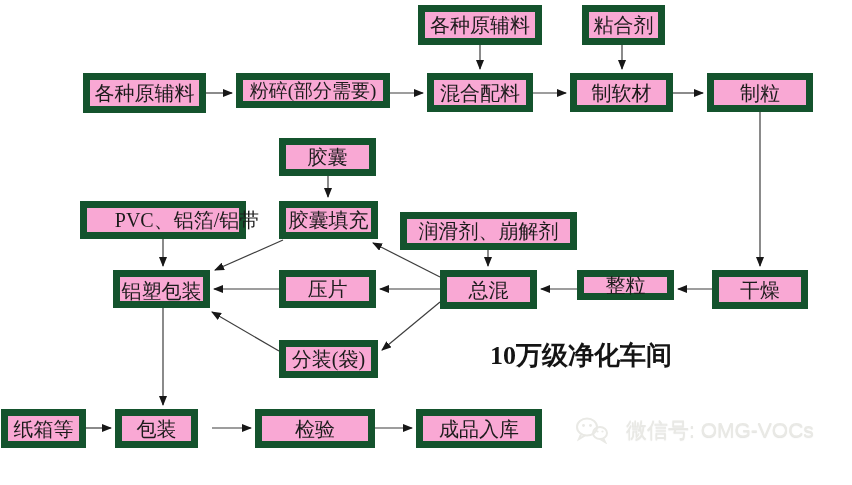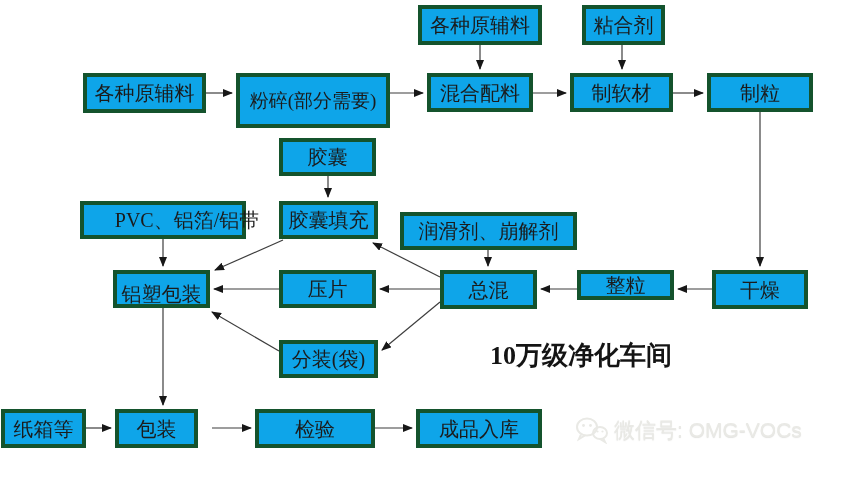--- a/index.html
+++ b/index.html
@@ -3,34 +3,34 @@
 <meta charset="utf-8">
 <style>
   html,body { margin:0; padding:0; background:#ffffff; }
   #canvas {
     position:relative; width:852px; height:485px; background:#ffffff;
     font-family:"Liberation Serif","DejaVu Serif",serif; overflow:hidden;
   }
   #edges { position:absolute; left:0; top:0; width:852px; height:485px; }
   .node {
     position:absolute; box-sizing:border-box;
-    border:4px solid #14532d; background:#0ea5e9;
+    border:7px solid #14532d; background:#f9a8d4;
     display:flex; align-items:center; justify-content:center;
     font-size:20px; color:#1b1b1b; white-space:nowrap;
     line-height:1;
   }
   .node span { display:block; padding:0 2px; }
   #zone-title {
     position:absolute; left:490px; top:338px;
     font-size:26px; font-weight:bold; color:#141414; letter-spacing:0px;
     white-space:nowrap;
   }
   #watermark {
     position:absolute; left:574px; top:416px;
-    display:flex; align-items:center; gap:6px;
+    display:flex; align-items:center; gap:18px;
     color:#e9e9e5; font-size:21px;
     font-family:"Liberation Sans","DejaVu Sans",sans-serif;
     text-shadow:0 1px 1px rgba(190,190,184,0.45);
     white-space:nowrap;
   }
   #watermark svg { display:block; }
 </style>
 </head>
 <body>
 
@@ -71,21 +71,21 @@
   <div class="node" style="left:418px;top:5px;width:124px;height:40px;">
       <span>各种原辅料</span>
     </div>
   <div class="node" style="left:582px;top:5px;width:83px;height:40px;">
       <span>粘合剂</span>
     </div>
 
   <div class="node" style="left:83px;top:73px;width:123px;height:40px;">
       <span>各种原辅料</span>
     </div>
-  <div class="node" style="left:236px;top:73px;width:154px;height:55px;font-size:19px;">
+  <div class="node" style="left:236px;top:73px;width:154px;height:35px;font-size:19px;">
       <span>粉碎(部分需要)</span>
     </div>
   <div class="node" style="left:427px;top:73px;width:106px;height:39px;">
       <span>混合配料</span>
     </div>
   <div class="node" style="left:570px;top:73px;width:103px;height:39px;">
       <span>制软材</span>
     </div>
   <div class="node" style="left:707px;top:73px;width:106px;height:39px;">
       <span>制粒</span>

